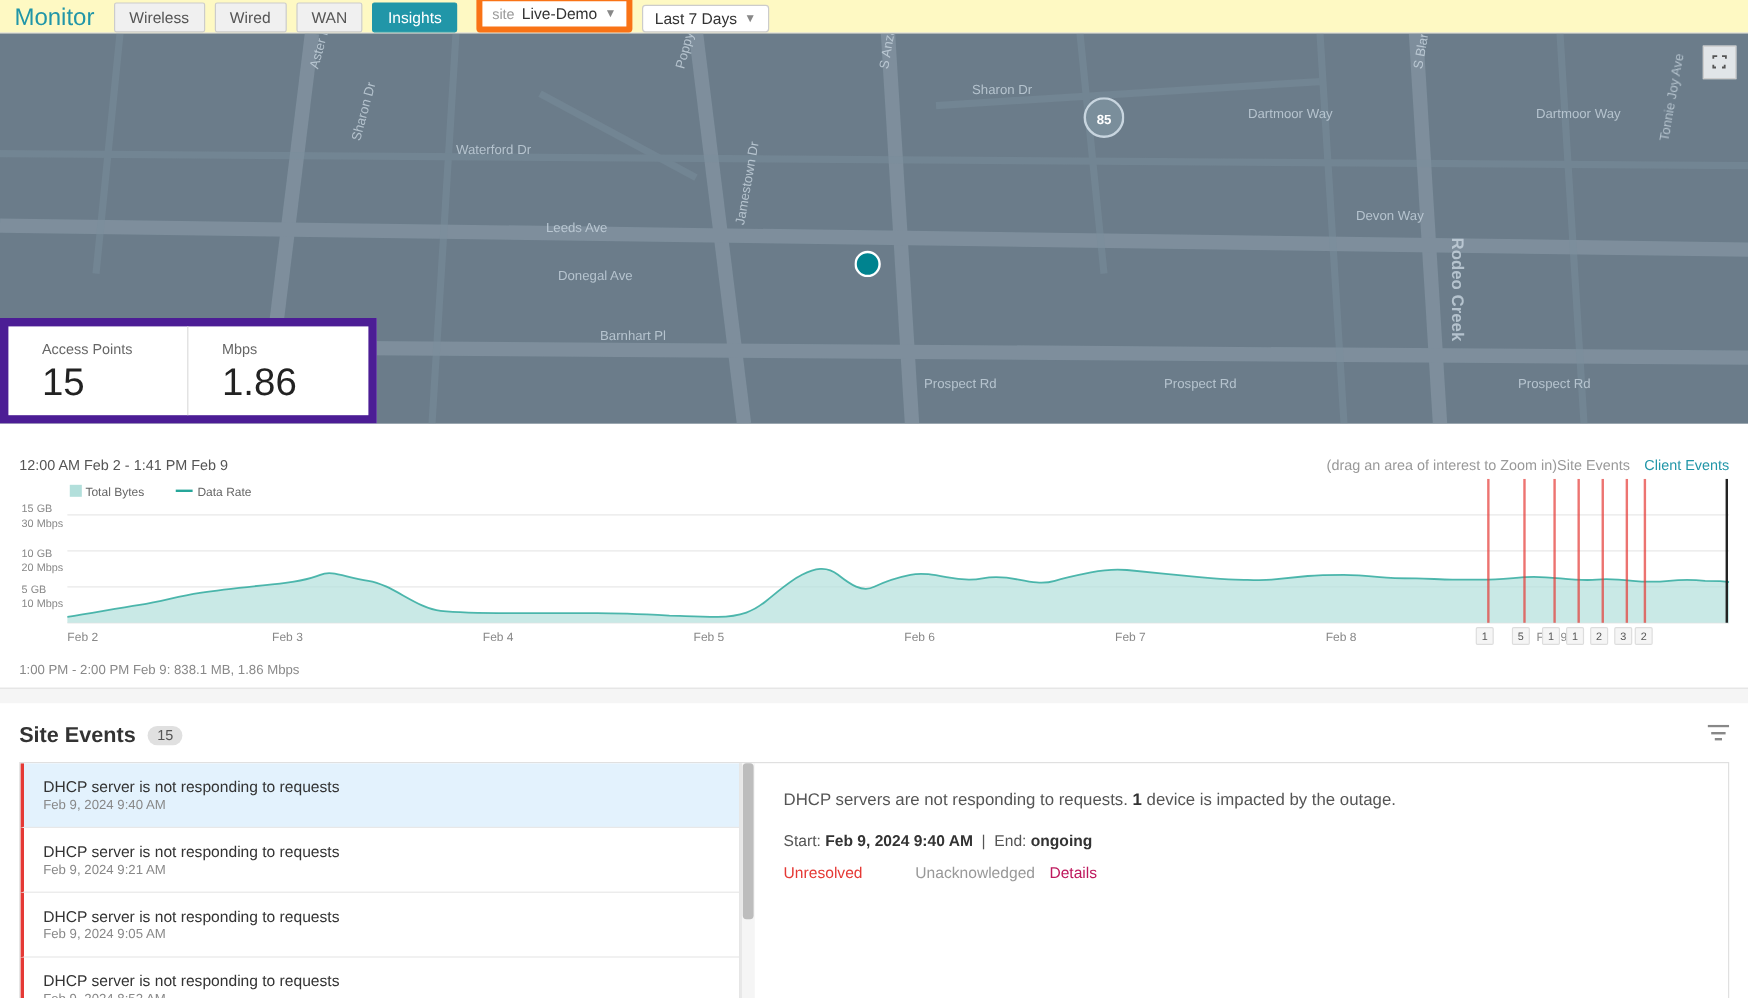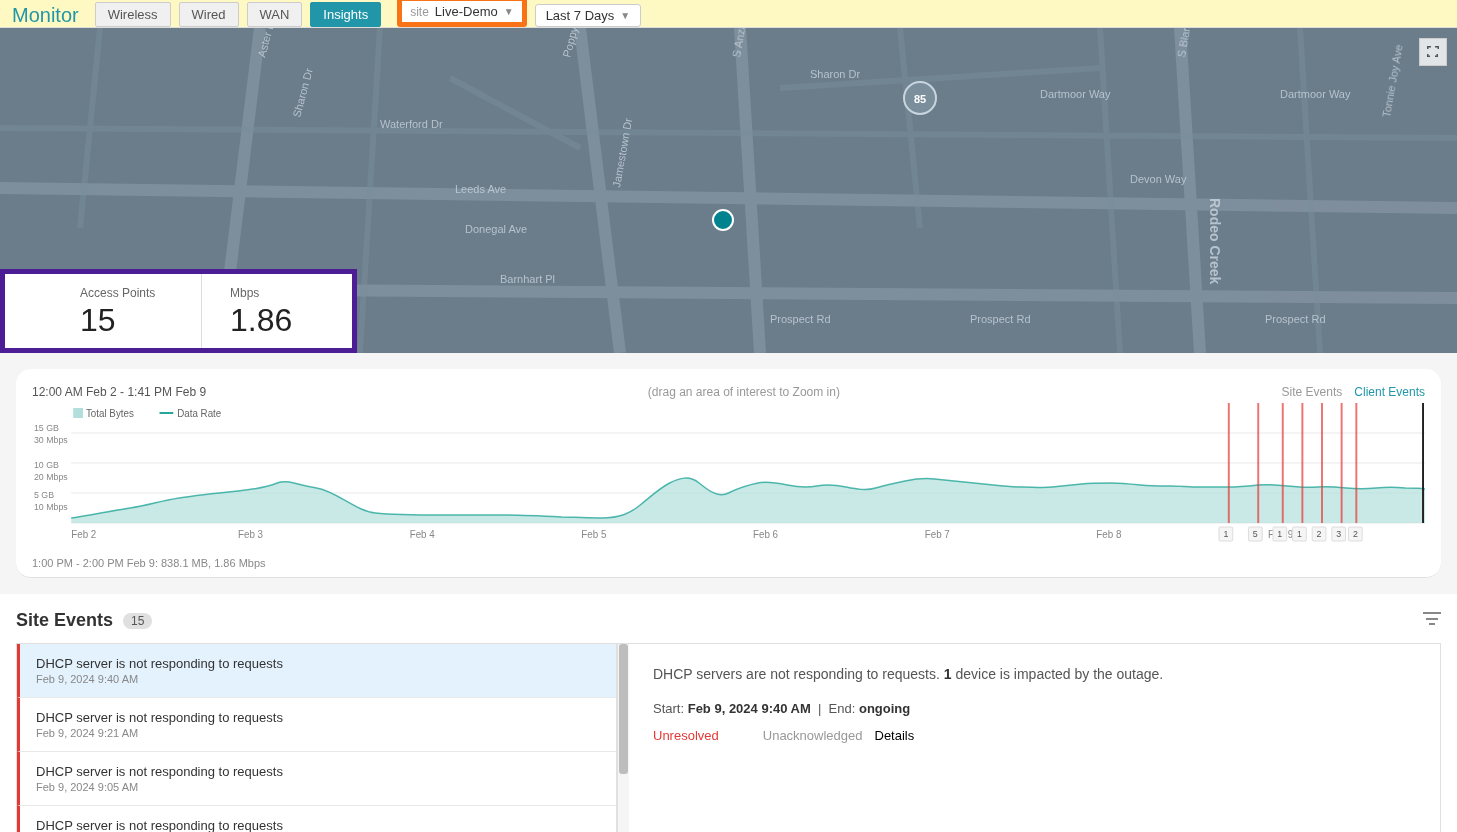--- a/index.html
+++ b/index.html
@@ -14,32 +14,32 @@
     .site-label { color: #999; font-size: 12px; }
     .site-name { color: #333; font-weight: 500; }
     .dropdown-arrow { color: #888; font-size: 10px; }
     .time-selector { display: flex; align-items: center; border: 1px solid #ccc; border-radius: 3px; padding: 3px 10px; background: #fff; cursor: pointer; font-size: 13px; gap: 6px; }
 
     
     .map-section { position: relative; height: 325px; overflow: hidden; background: #6b7c8a; }
     
     .map-canvas { width: 100%; height: 100%; }
     .site-label-overlay { position: absolute; bottom: 20px; left: 20px; color: #fff; font-size: 28px; font-weight: 300; text-shadow: 1px 1px 3px rgba(0,0,0,0.5); }
-    .stats-bar { position: absolute; bottom: 0; left: 0; background: #fff; border: 5px solid #4c1d95; display: flex; padding-left: 47px; }
+    .stats-bar { position: absolute; bottom: 0; left: 0; background: #fff; border: 7px solid #4c1d95; display: flex; }
     .stat-box { padding: 12px 28px; border-right: 1px solid #ddd; min-width: 150px; }
     .stat-box:last-child { border-right: none; }
     .stat-label { font-size: 12px; color: #666; margin-bottom: 4px; }
     .stat-value { font-size: 32px; font-weight: 300; color: #222; line-height: 1; }
     .fullscreen-btn { position: absolute; top: 10px; right: 10px; background: rgba(255,255,255,0.8); border: 1px solid #ccc; width: 28px; height: 28px; display: flex; align-items: center; justify-content: center; cursor: pointer; font-size: 14px; }
 
     
-    .chart-section { background: #fff; margin: 16px; padding: 16px 16px 0; border-bottom: 1px solid #e0e0e0; border-radius: 15px; }
+    .chart-section { background: #fff; margin: 0; padding: 28px 16px 0; border-bottom: 1px solid #e0e0e0; }
     .chart-header { display: flex; justify-content: space-between; align-items: center; margin-bottom: 4px; }
     .chart-time-range { font-size: 12px; color: #555; }
-    .chart-hint { font-size: 12px; color: #999; text-align: center; flex: 1; }
+    .chart-hint { font-size: 12px; color: #999; text-align: right; flex: 1; }
     .chart-event-links { display: flex; gap: 12px; font-size: 12px; }
     .chart-event-link { color: #999; cursor: pointer; }
     .chart-event-link.active { color: #2196a8; }
     .chart-info-row { text-align: left; font-size: 11px; color: #888; padding: 4px 0 8px; }
 
     
     .events-section { background: #fff; margin-top: 12px; padding: 16px; }
     .events-header { display: flex; align-items: center; gap: 10px; margin-bottom: 12px; }
     .events-title { font-size: 18px; font-weight: 600; color: #333; }
     .events-count { background: #e0e0e0; border-radius: 10px; padding: 1px 8px; font-size: 12px; color: #555; }
@@ -57,21 +57,21 @@
 
     
     .event-detail { flex: 1; padding: 20px 24px; }
     .detail-description { font-size: 14px; color: #555; line-height: 1.5; margin-bottom: 16px; }
     .detail-description strong { color: #333; }
     .detail-times { font-size: 13px; color: #555; margin-bottom: 12px; }
     .detail-times strong { color: #333; }
     .detail-status { display: flex; gap: 12px; align-items: center; font-size: 13px; }
     .status-unresolved { color: #e53935; }
     .status-unacknowledged { color: #999; margin-left: 32px; }
-    .status-details { color: #000000; cursor: pointer; }
+    .status-details { color: #be185d; cursor: pointer; }
   </style>
 </head>
 <body>
 
 <div class="header">
   <span class="header-title">Monitor</span>
 
   <button class="nav-btn">Wireless</button>
   <button class="nav-btn">Wired</button>
   <button class="nav-btn">WAN</button>

